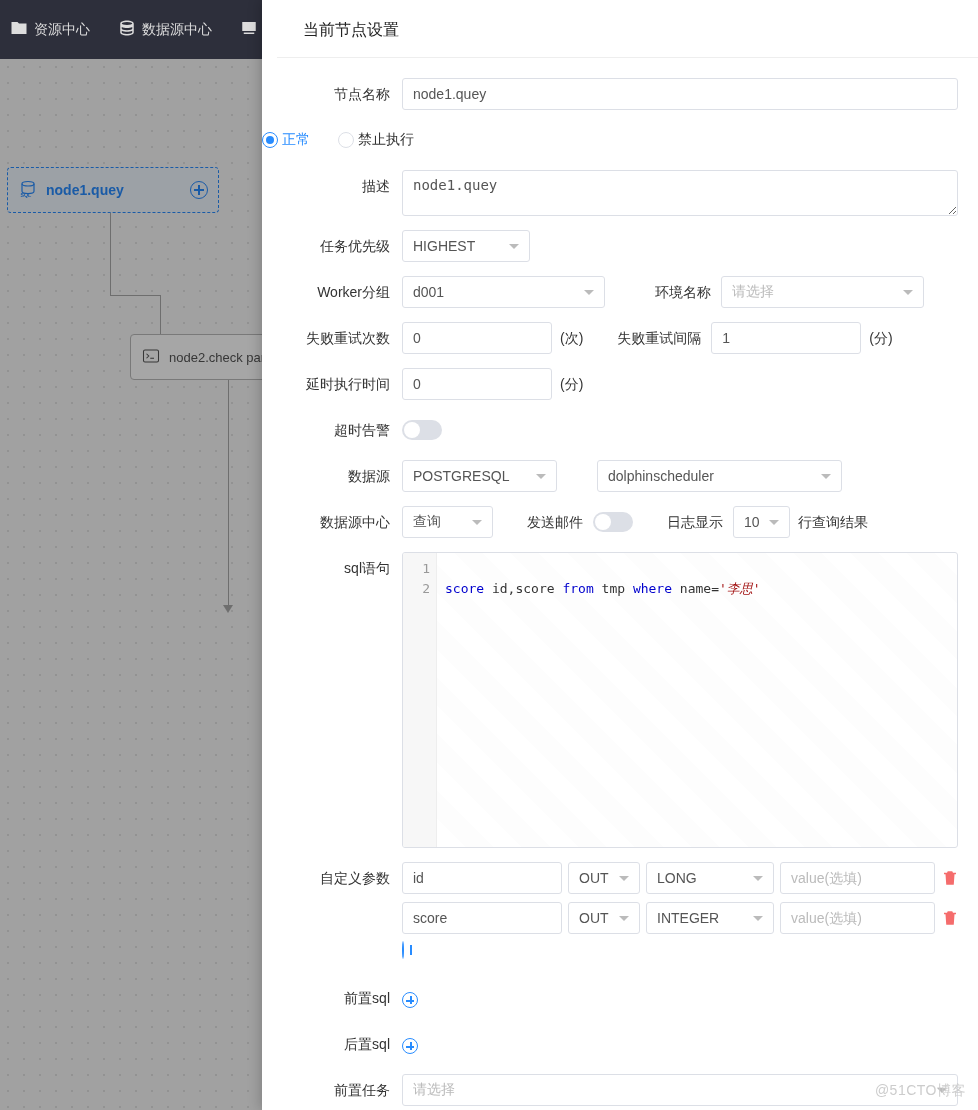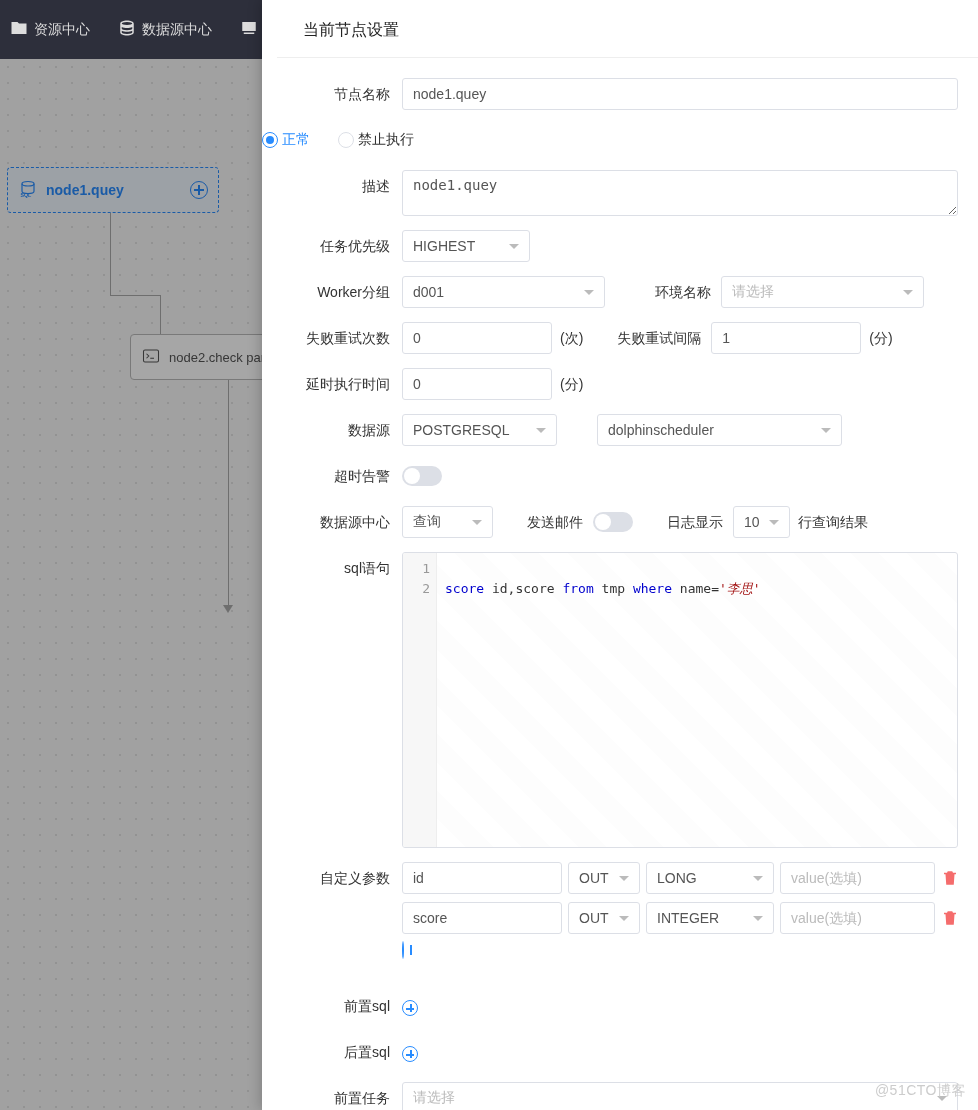--- a/index.html
+++ b/index.html
@@ -204,32 +204,32 @@
       <span class="unit">(分)</span>
     </div>
 
     <div class="row">
       <div class="label">延时执行时间</div>
       <input class="input w150" value="0" style="">
       <span class="unit">(分)</span>
     </div>
 
     <div class="row">
+      <div class="label">超时告警</div>
+      <span class="switch"></span>
+    </div>
+
+    <div class="row">
       <div class="label">数据源</div>
       <div class="select w155">
         <span>POSTGRESQL</span>
       </div>
       <div class="select w245 ml40">
         <span>dolphinscheduler</span>
       </div>
-    </div>
-
-    <div class="row">
-      <div class="label">超时告警</div>
-      <span class="switch"></span>
     </div>
 
     <div class="row">
       <div class="label">数据源中心</div>
       <div class="select w115">
         <span>查询</span>
       </div>
       <div class="mini-label ml24">发送邮件</div>
       <span class="switch"></span>
       <div class="mini-label ml24">日志显示</div>
@@ -278,21 +278,21 @@
           <span class="trash">
             <svg viewBox="0 0 24 24">
                 <path d="M6 7h12l-1 14H7L6 7zm3-4h6l1 2h4v2H4V5h4l1-2z"></path>
               </svg>
           </span>
         </div>
         <span class="add-circle"></span>
       </div>
     </div>
 
-    <div class="row" style="margin-top:32px;">
+    <div class="row" style="margin-top:24px;">
       <div class="label">前置sql</div>
       <span class="add-circle small"></span>
     </div>
 
     <div class="row">
       <div class="label">后置sql</div>
       <span class="add-circle small"></span>
     </div>
 
     <div class="row">

